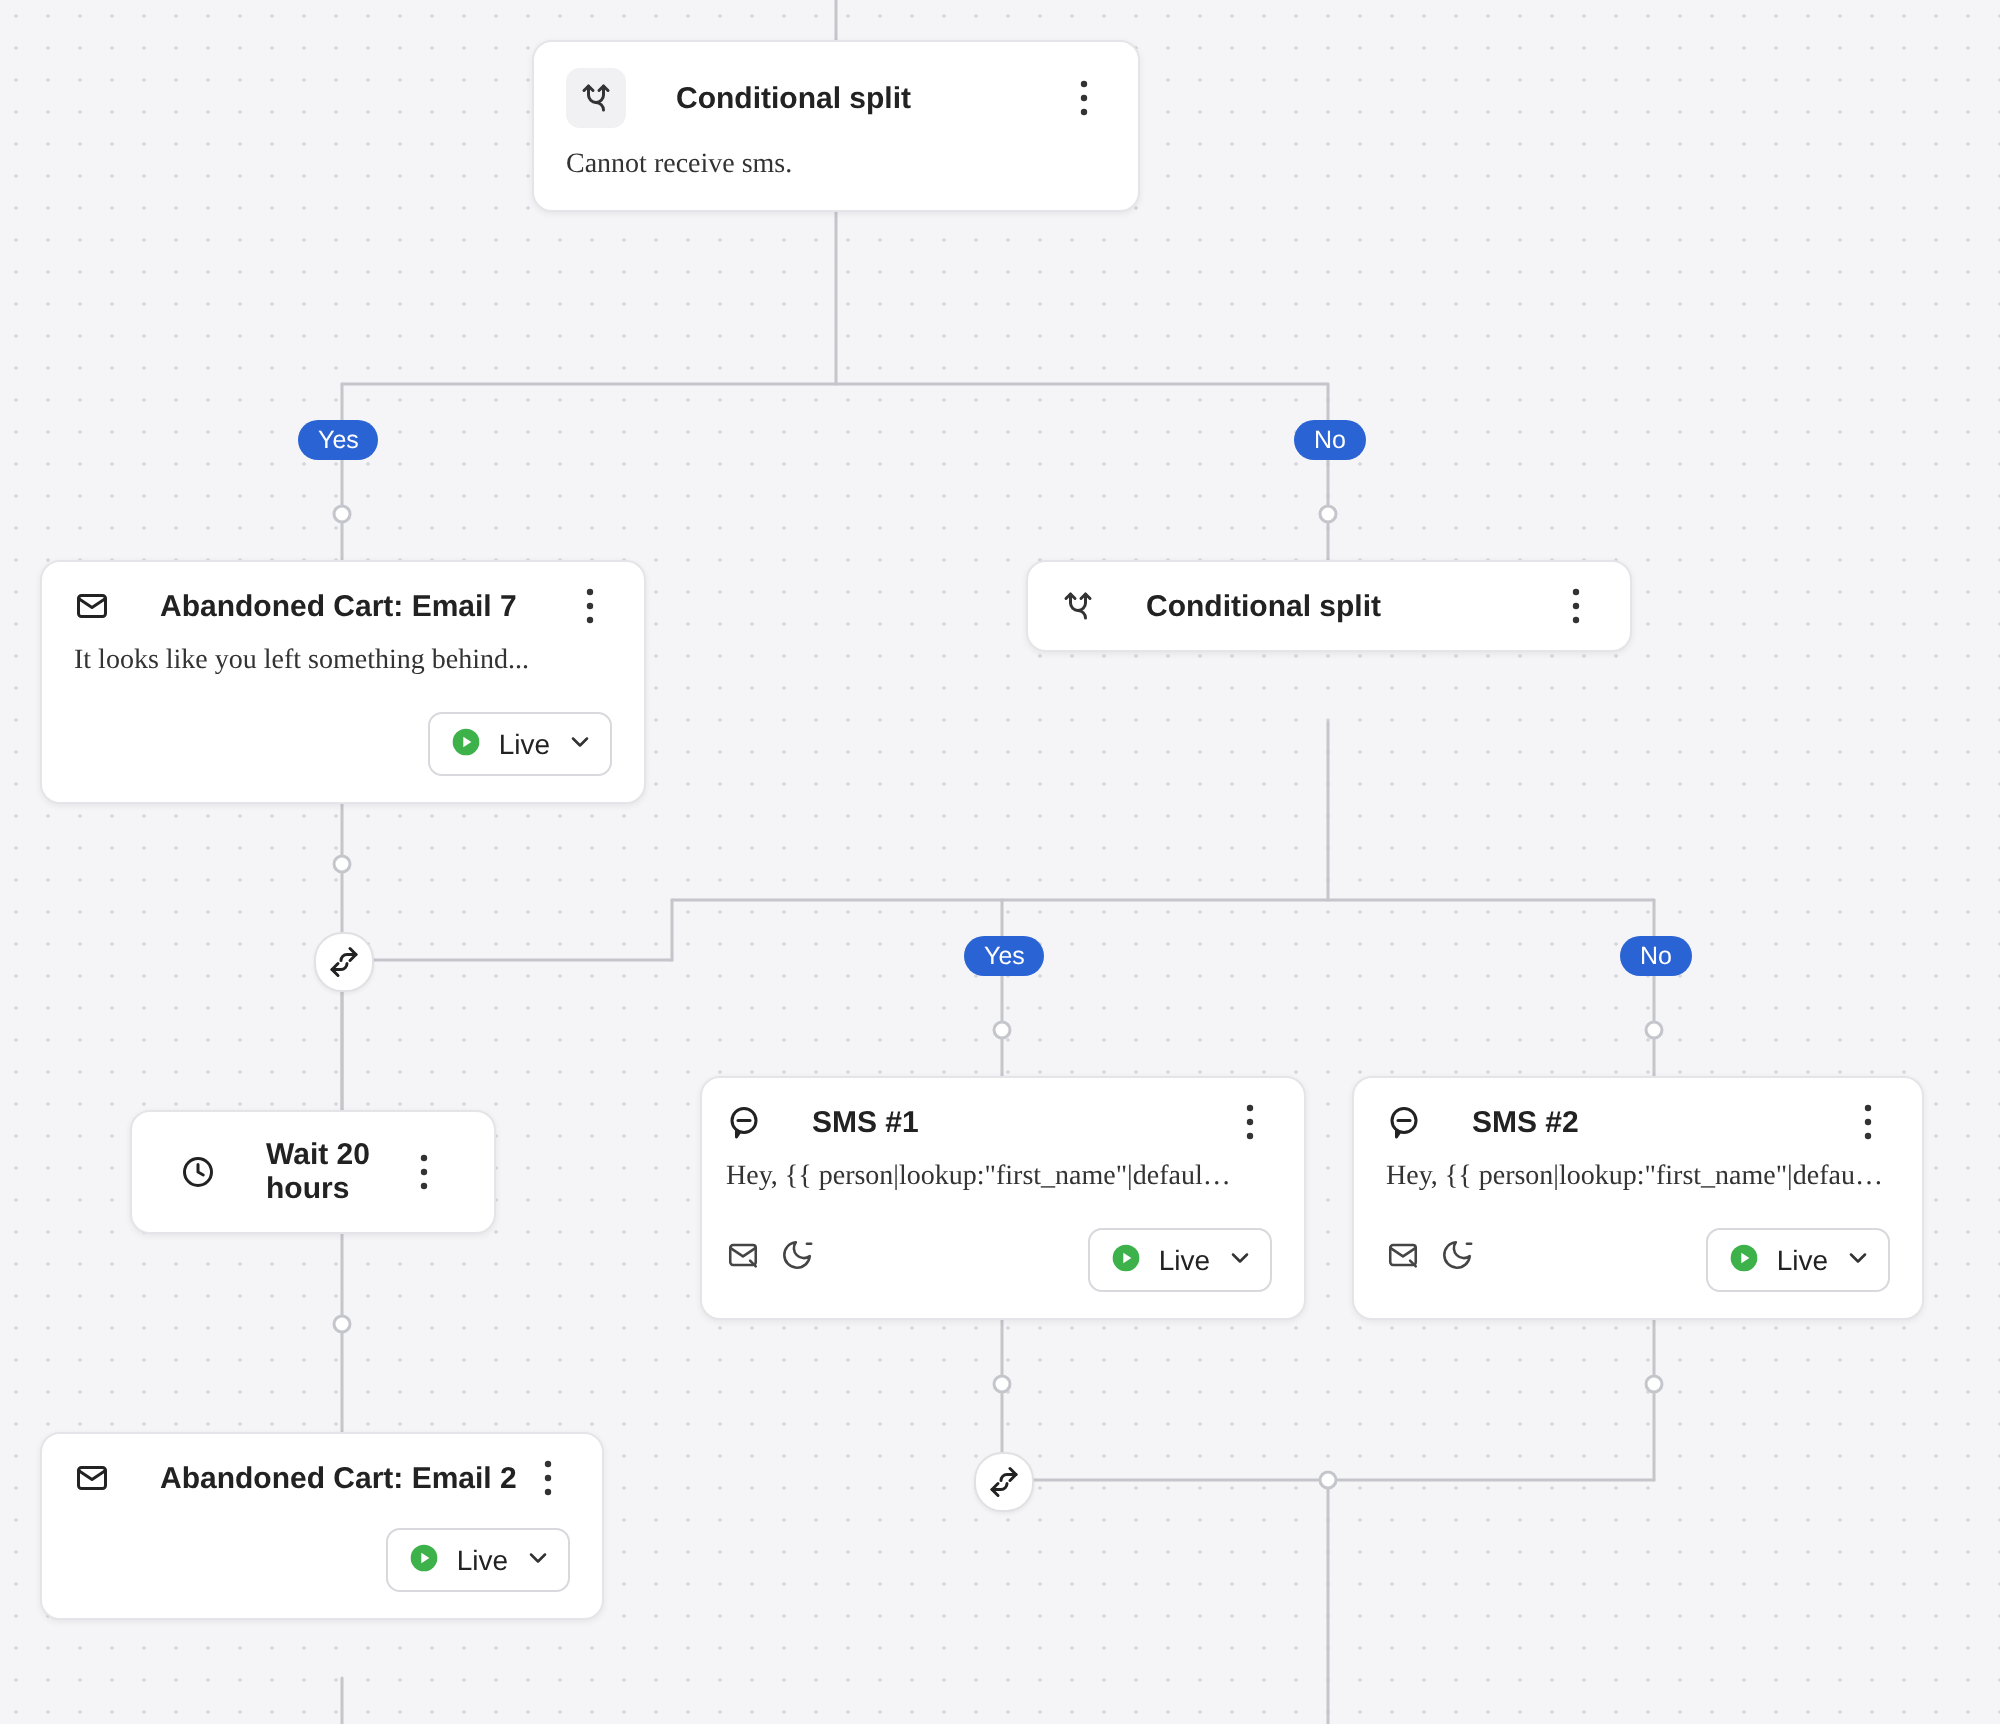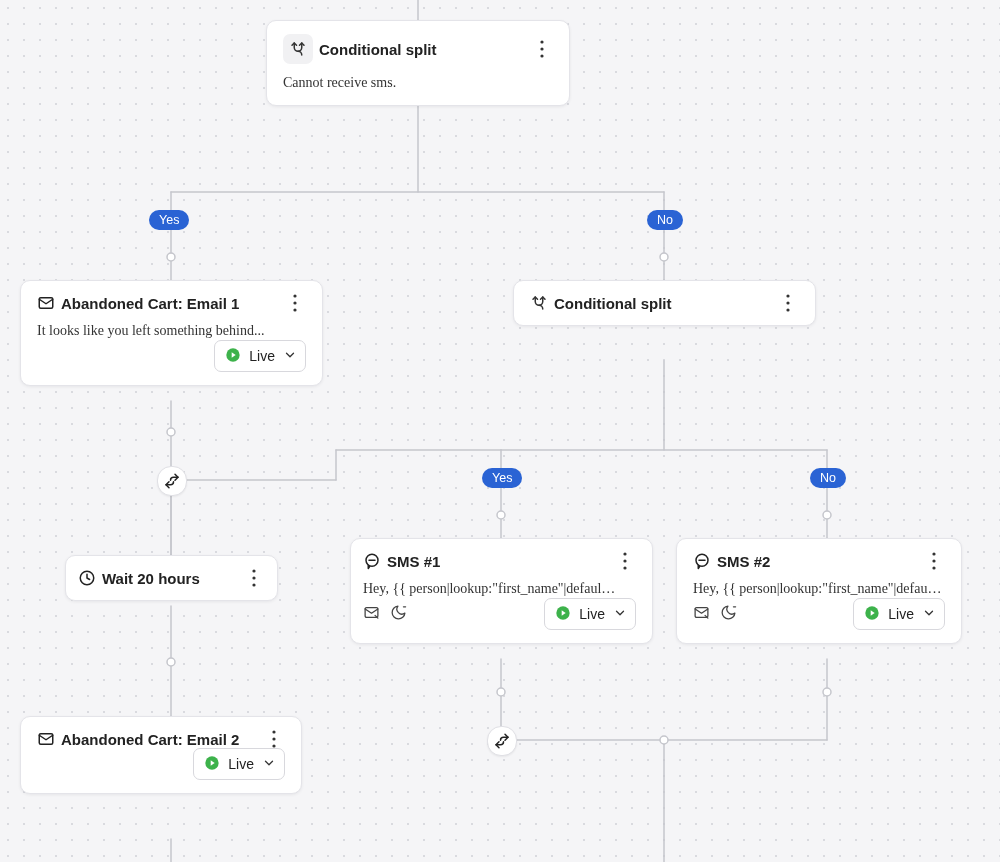--- a/index.html
+++ b/index.html
@@ -14,30 +14,30 @@
   .card{
     position:absolute;
     background:#ffffff;
     border:1px solid #e4e4e9;
     border-radius:10päpx;
     border-radius:10px;
     box-shadow:0 1px 3px rgba(50,50,70,0.08);
     padding:13px 16px 13px 16px;
     box-sizing:border-box;
   }
-  .card-head{display:flex;align-items:center;gap:6px;position:relative;}
+  .card-head{display:flex;align-items:center;gap:25px;position:relative;}
   .card-head .title{font-weight:650;font-size:15px;}
   .card-head .kebab{position:absolute;right:0;top:50%;transform:translateY(-50%);}
   .kebab{width:22px;height:22px;border-radius:5px;display:flex;align-items:center;justify-content:center;cursor:pointer;color:#333;}
   .kebab svg{width:4px;height:18px;}
   .icon-box{display:flex;align-items:center;justify-content:center;}
   .icon-box.bg{width:30px;height:30px;background:#f1f1f3;border-radius:7px;}
   .icon-box svg{width:18px;height:18px;}
   .desc{margin-top:10px;font-size:14px;color:#333;line-height:1.3;white-space:nowrap;overflow:hidden;text-overflow:ellipsis;font-family:Liberation Serif, serif;}
-  .footer{display:flex;align-items:center;justify-content:space-between;margin-top:0;}
+  .footer{display:flex;align-items:center;justify-content:space-between;margin-top:16px;}
   .footer-icons{display:flex;gap:10px;color:#444;}
   .footer-icons svg{width:17px;height:17px;}
   .status-select{
     display:flex;align-items:center;gap:8px;
     border:1px solid #d8d8dd;border-radius:7px;
     height:30px;padding:0 8px 0 10px;cursor:pointer;
     font-size:14px;font-weight:500;background:#fff;
   }
   .status-dot svg{width:16px;height:16px;}
   .status-select .chev svg{width:14px;height:14px;color:#333;}
@@ -163,21 +163,21 @@
 </div>
 
 <div class="card" style="left:20px;top:280px;width:303px;">
   <div class="card-head">
     <span class="icon-box">
       <svg viewBox="0 0 24 24" fill="none" stroke="#222" stroke-width="2" stroke-linecap="round" stroke-linejoin="round">
           <rect x="3" y="5" width="18" height="14" rx="2"></rect>
           <polyline points="3 7 12 13 21 7"></polyline>
         </svg>
     </span>
-    <span class="title">Abandoned Cart: Email 1</span>
+    <span class="title">Abandoned Cart: Email 7</span>
     <span class="kebab">
       <svg viewBox="0 0 4 18">
           <circle cx="2" cy="2" r="1.6" fill="currentColor"></circle>
           <circle cx="2" cy="9" r="1.6" fill="currentColor"></circle>
           <circle cx="2" cy="16" r="1.6" fill="currentColor"></circle>
         </svg>
     </span>
   </div>
   <div class="desc">It looks like you left something behind...</div>
   <div class="footer">
@@ -209,21 +209,21 @@
     <span class="kebab">
       <svg viewBox="0 0 4 18">
           <circle cx="2" cy="2" r="1.6" fill="currentColor"></circle>
           <circle cx="2" cy="9" r="1.6" fill="currentColor"></circle>
           <circle cx="2" cy="16" r="1.6" fill="currentColor"></circle>
         </svg>
     </span>
   </div>
 </div>
 
-<div class="card wait-card" style="left:65px;top:555px;width:213px;padding:13px 12px;">
+<div class="card wait-card" style="left:65px;top:555px;width:183px;padding:13px 24px;">
   <div class="card-head">
     <span class="icon-box">
       <svg viewBox="0 0 24 24" fill="none" stroke="#222" stroke-width="2" stroke-linecap="round" stroke-linejoin="round">
           <circle cx="12" cy="12" r="9"></circle>
           <polyline points="12 7 12 12 15.5 14"></polyline>
         </svg>
     </span>
     <span class="title">Wait 20 hours</span>
     <span class="kebab">
       <svg viewBox="0 0 4 18">

